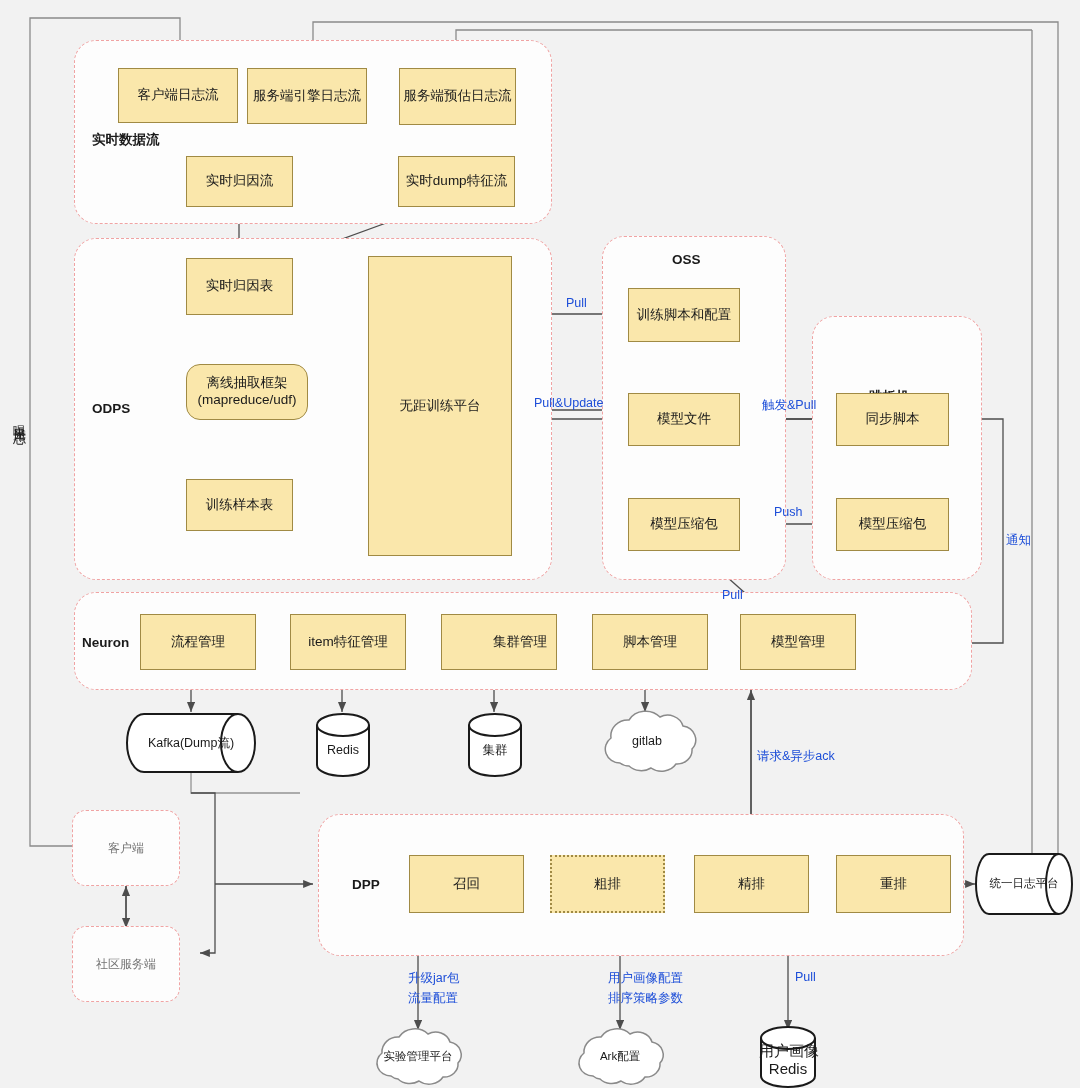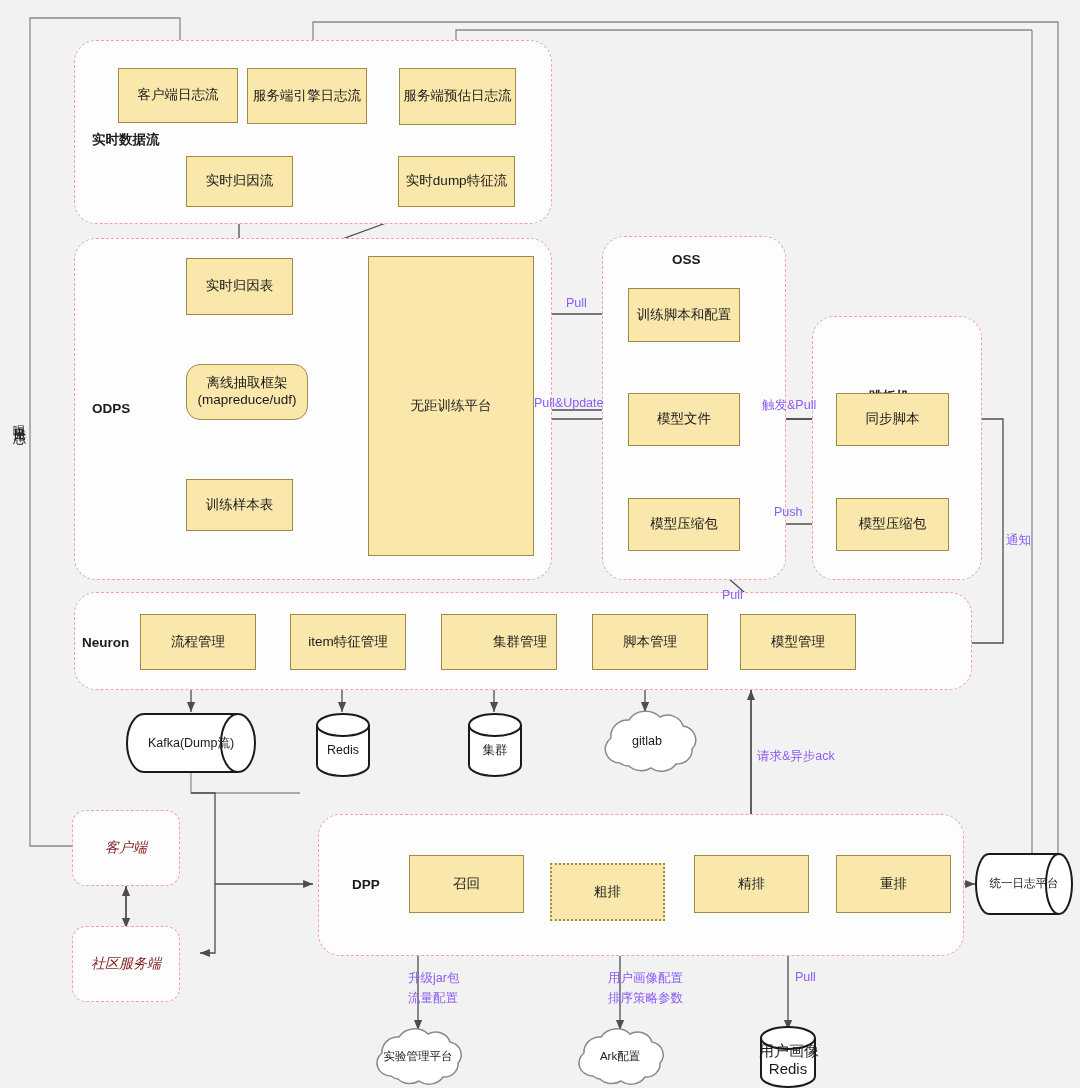--- a/index.html
+++ b/index.html
@@ -8,40 +8,40 @@
   svg#wires{position:absolute;left:0;top:0;width:1080px;height:1088px;pointer-events:none;}
 
   
   .group{position:absolute;border:1.6px dashed #f0a3a3;border-radius:22px;background:#fdfdfd;}
   .glabel{position:absolute;font-size:13.5px;font-weight:bold;color:#1a1a1a;white-space:nowrap;}
 
   
   .box{position:absolute;background:#fae7ab;border:1.4px solid #a08a44;
        display:flex;align-items:center;justify-content:center;text-align:center;
        font-size:13.5px;color:#1a1a1a;line-height:1.25;box-sizing:border-box;}
-  .box.dotted{border:2px dotted #a08a44;margin-top:8px;}
+  .box.dotted{border:2px dotted #a08a44;}
   .box.rounded{border-radius:14px;}
 
   
   .wbox{position:absolute;background:#fdfdfd;border:1.4px dashed #f0a3a3;border-radius:14px;
         display:flex;align-items:center;justify-content:center;text-align:center;
-        font-size:14px;color:#7f1d1d;box-sizing:border-box;font-style:italic;}
+        font-size:12px;color:#737373;box-sizing:border-box;}
 
   
   .cyl{position:absolute;}
   .cyl .lbl{position:absolute;left:0;right:0;top:50%;transform:translateY(-50%);
             text-align:center;font-size:12.5px;color:#1a1a1a;line-height:1.2;z-index:2;}
   .cyl svg{display:block;}
 
   
   .cloud{position:absolute;}
   .cloud .lbl{position:absolute;left:0;right:0;top:50%;transform:translateY(-50%);
               text-align:center;font-size:12.5px;color:#1a1a1a;z-index:2;}
 
-  .elabel{position:absolute;font-size:12.5px;color:#8b5cf6;white-space:nowrap;background:transparent;}
+  .elabel{position:absolute;font-size:12.5px;color:#1d4ed8;white-space:nowrap;background:transparent;}
   .elabel.multi{white-space:pre;line-height:1.6;}
   .vlabel{position:absolute;font-size:13px;color:#1a1a1a;writing-mode:vertical-rl;letter-spacing:2px;}
 </style>
 </head>
 <body>
 
 <div id="stage">
 
   <svg id="wires" viewBox="0 0 1080 1088">
     <defs>
@@ -137,21 +137,21 @@
   <div class="box" style="left:186px;top:156px;width:107px;height:51px;">实时归因流</div>
   <div class="box" style="left:398px;top:156px;width:117px;height:51px;">实时dump特征流</div>
 
   <div class="group" style="left:74px;top:238px;width:476px;height:340px;"></div>
   <div class="glabel" style="left:92px;top:401px;">ODPS</div>
 
   <div class="box" style="left:186px;top:258px;width:107px;height:57px;">实时归因表</div>
   <div class="box rounded" style="left:186px;top:364px;width:122px;height:56px;white-space:pre;">离线抽取框架
 (mapreduce/udf)</div>
   <div class="box" style="left:186px;top:479px;width:107px;height:52px;">训练样本表</div>
-  <div class="box" style="left:368px;top:256px;width:166px;height:300px;">无距训练平台</div>
+  <div class="box" style="left:368px;top:256px;width:144px;height:300px;">无距训练平台</div>
 
   <div class="group" style="left:602px;top:236px;width:182px;height:342px;"></div>
   <div class="glabel" style="left:672px;top:252px;">OSS</div>
 
   <div class="box" style="left:628px;top:288px;width:112px;height:54px;">训练脚本和配置</div>
   <div class="box" style="left:628px;top:393px;width:112px;height:53px;">模型文件</div>
   <div class="box" style="left:628px;top:498px;width:112px;height:53px;">模型压缩包</div>
 
   <div class="group" style="left:812px;top:316px;width:168px;height:262px;"></div>
   <div class="glabel" style="left:869px;top:344px;margin-top:44px;">跳板机</div>

